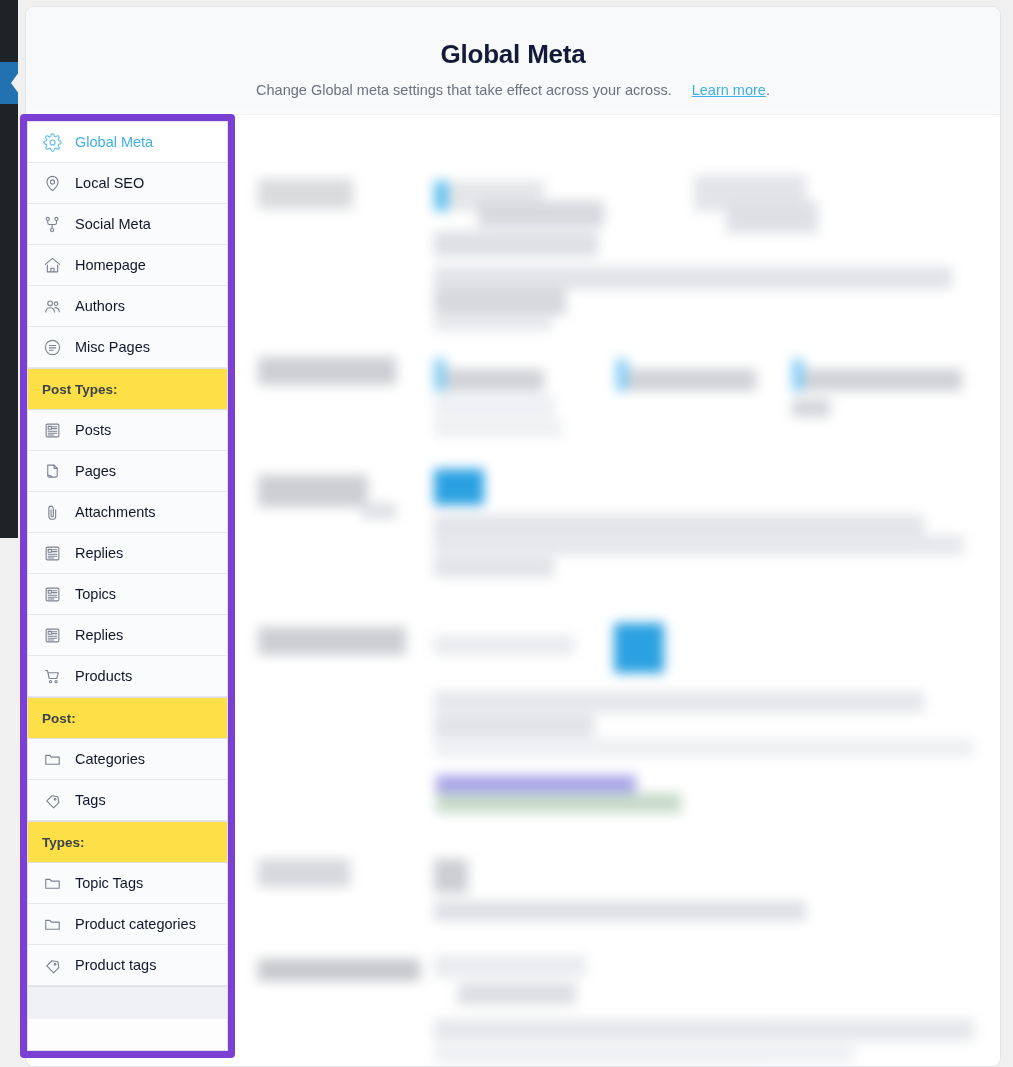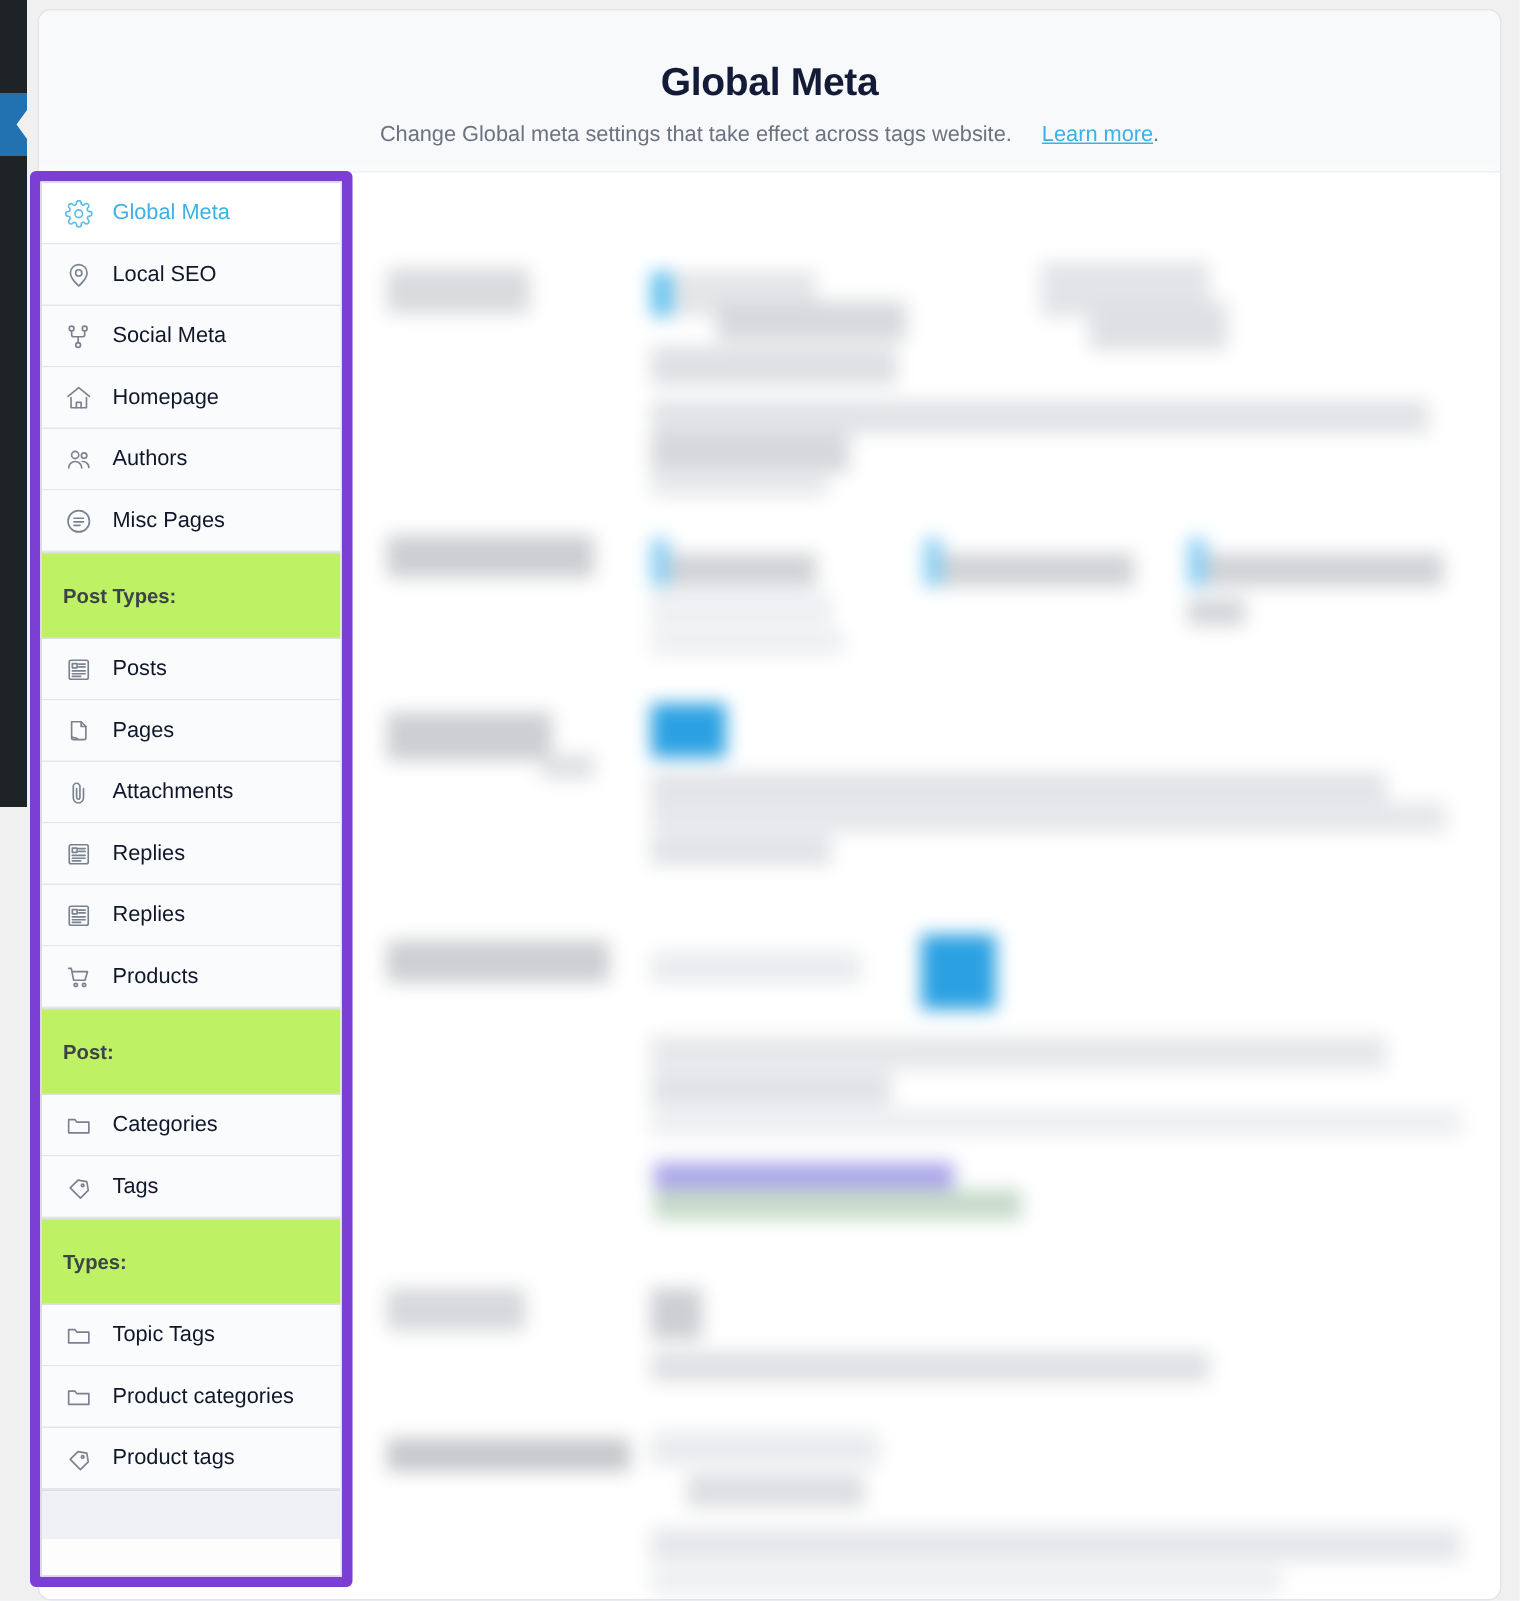--- a/index.html
+++ b/index.html
@@ -119,25 +119,25 @@
   .nav-item .lbl {
     font-size: 14.5px;
     color: #0f172a;
     white-space: nowrap;
   }
   .nav-item.active { background: #ffffff; }
   .nav-item.active .lbl { color: #3db0e8; }
   .nav-item.active .ico { color: #5ebbea; }
 
   .nav-section {
-    height: 58px;
+    height: 42px;
     display: flex;
     align-items: center;
     padding-left: 14px;
-    background: #bef264;
+    background: #fde047;
     border-bottom: 1px solid #dcdfe4;
     border-top: 1px solid #dcdfe4;
     font-size: 13.5px;
     font-weight: bold;
     color: #3c434a;
   }
   .nav-foot {
     height: 33px;
     background: #eff1f4;
     border-top: 1px solid #dcdfe4;
@@ -150,21 +150,21 @@
 <div id="wp-rail">
   <div id="wp-rail-active"></div>
 </div>
 <div id="wp-rail-arrow"></div>
 
 <div id="card">
 
   <div id="card-header">
     <div id="page-title">Global Meta</div>
     <div id="page-subtitle">
-      <span>Change Global meta settings that take effect across tags website.</span>
+      <span>Change Global meta settings that take effect across your across.</span>
       <a id="learn-more" href="#">Learn more</a><span>.</span>
     </div>
   </div>
 
   <div id="blur-body">
       <div class="blk" style="left: 232px; top: 64px; width: 95px; height: 30px; background: rgb(214, 216, 219);"></div>
       <div class="blk" style="left: 408px; top: 66px; width: 14px; height: 30px; background: rgb(86, 189, 240);"></div>
       <div class="blk" style="left: 422px; top: 66px; width: 96px; height: 30px; background: rgb(226, 228, 231);"></div>
       <div class="blk" style="left: 452px; top: 86px; width: 126px; height: 26px; background: rgb(212, 214, 218);"></div>
       <div class="blk" style="left: 408px; top: 116px; width: 164px; height: 26px; background: rgb(220, 222, 226);"></div>
@@ -308,20 +308,30 @@
         <span class="lbl">Replies</span>
       </div>
       <div class="nav-item">
         <span class="ico">
           <svg viewBox="0 0 24 24" width="19" height="19">
             <rect x="4" y="4" width="16" height="16" rx="1.5" fill="none" stroke="currentColor" stroke-width="1.4" stroke-linecap="round" stroke-linejoin="round"></rect>
             <rect x="6.6" y="6.8" width="4" height="3.6" fill="none" stroke="currentColor" stroke-width="1.4" stroke-linecap="round" stroke-linejoin="round"></rect>
             <path fill="none" stroke="currentColor" stroke-width="1.4" stroke-linecap="round" stroke-linejoin="round" d="M12 7.2h5.4M12 9.6h5.4M6.6 13h10.8M6.6 15.4h10.8M6.6 17.6h7"></path>
           </svg>
         </span>
+        <span class="lbl">Topics</span>
+      </div>
+      <div class="nav-item">
+        <span class="ico">
+          <svg viewBox="0 0 24 24" width="19" height="19">
+            <rect x="4" y="4" width="16" height="16" rx="1.5" fill="none" stroke="currentColor" stroke-width="1.4" stroke-linecap="round" stroke-linejoin="round"></rect>
+            <rect x="6.6" y="6.8" width="4" height="3.6" fill="none" stroke="currentColor" stroke-width="1.4" stroke-linecap="round" stroke-linejoin="round"></rect>
+            <path fill="none" stroke="currentColor" stroke-width="1.4" stroke-linecap="round" stroke-linejoin="round" d="M12 7.2h5.4M12 9.6h5.4M6.6 13h10.8M6.6 15.4h10.8M6.6 17.6h7"></path>
+          </svg>
+        </span>
         <span class="lbl">Replies</span>
       </div>
       <div class="nav-item">
         <span class="ico">
           <svg viewBox="0 0 24 24" width="19" height="19">
             <path fill="none" stroke="currentColor" stroke-width="1.4" stroke-linecap="round" stroke-linejoin="round" d="M3.5 4.5h2.2l2 10h9.6l2-7.2H7"></path>
             <circle cx="9.5" cy="18.5" r="1.4" fill="none" stroke="currentColor" stroke-width="1.4" stroke-linecap="round" stroke-linejoin="round"></circle>
             <circle cx="16.5" cy="18.5" r="1.4" fill="none" stroke="currentColor" stroke-width="1.4" stroke-linecap="round" stroke-linejoin="round"></circle>
           </svg>
         </span>

